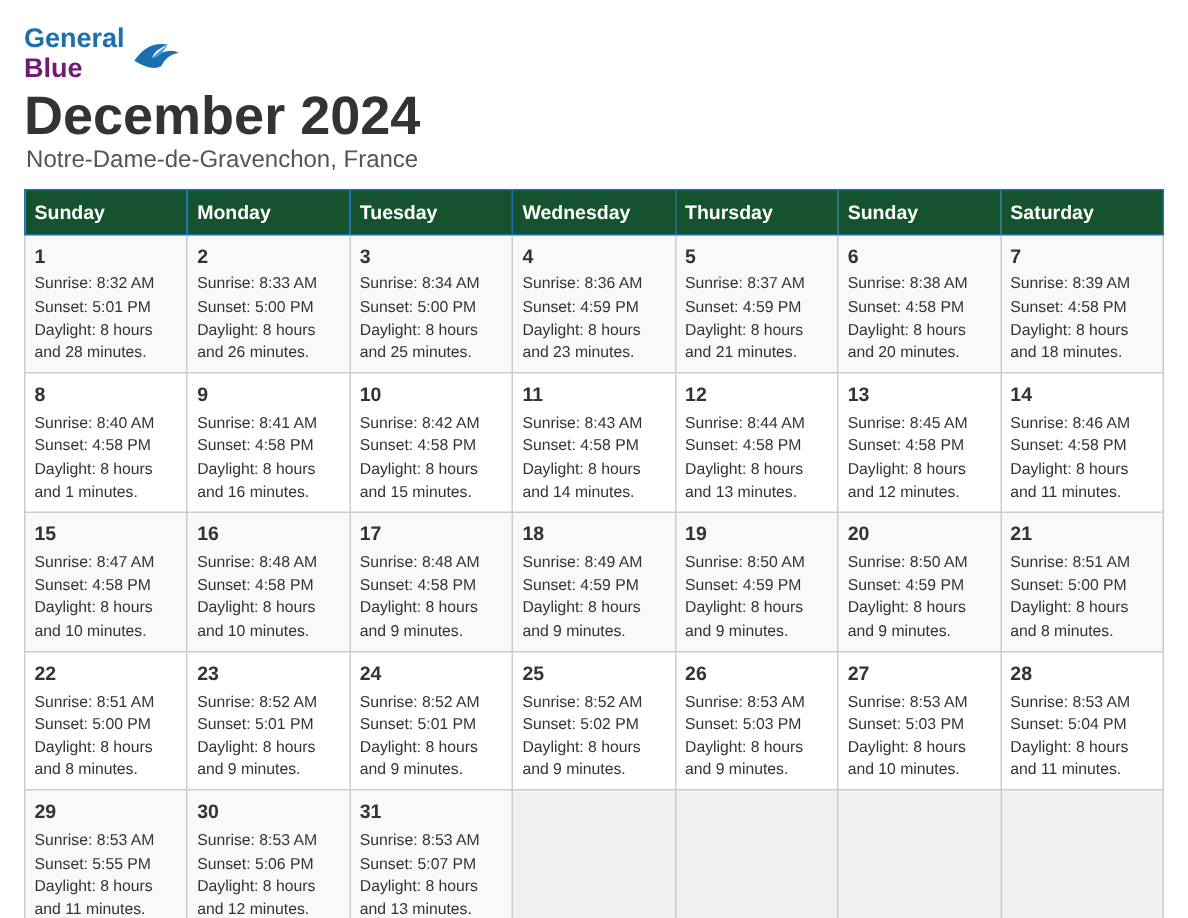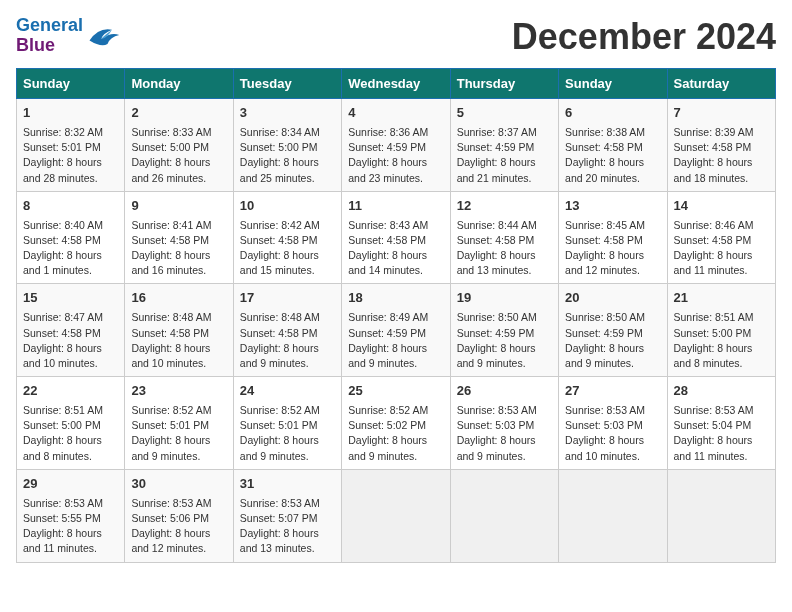--- a/index.html
+++ b/index.html
@@ -8,20 +8,21 @@
       background: #fff;
       width: 792px;
       min-height: 612px;
       padding: 16px;
     }
     .header {
       display: flex;
       justify-content: space-between;
       align-items: flex-start;
       margin-bottom: 10px;
+      flex-direction: column;
     }
     .logo {
       display: flex;
       align-items: center;
     }
     .logo-text {
       font-size: 18px;
       font-weight: bold;
       color: #333;
       line-height: 1.1;
@@ -45,21 +46,21 @@
     .location-title {
       font-size: 16px;
       color: #555;
     }
     table {
       width: 100%;
       border-collapse: collapse;
       font-size: 11px;
     }
     thead tr {
-      background: #0f766e;
+      background: #14532d;
       color: #fff;
     }
     thead th {
       padding: 7px 6px;
       text-align: left;
       font-size: 13px;
       font-weight: bold;
       border: 1px solid #1a6faf;
     }
     tbody tr {
@@ -101,20 +102,21 @@
         <span style="color:#701a75;">Blue</span>
       </div>
     </div>
     <svg class="logo-bird" viewBox="0 0 40 30" xmlns="http://www.w3.org/2000/svg">
       <path d="M5 20 Q15 5 30 8 Q20 12 18 18 Q30 10 38 14 Q28 16 25 24 Q18 28 5 20Z" fill="#1a6faf"></path>
       <path d="M18 18 Q22 14 30 8 Q24 18 18 18Z" fill="#4a9fd4"></path>
     </svg>
   </div>
   <div class="title-block">
     <div class="month-title">December 2024</div>
+    <div class="location-title">Notre-Dame-de-Gravenchon, France</div>
   </div>
 </div>
 
 <table>
   <thead>
     <tr>
     <th>Sunday</th>
         <th>Monday</th>
         <th>Tuesday</th>
         <th>Wednesday</th>

